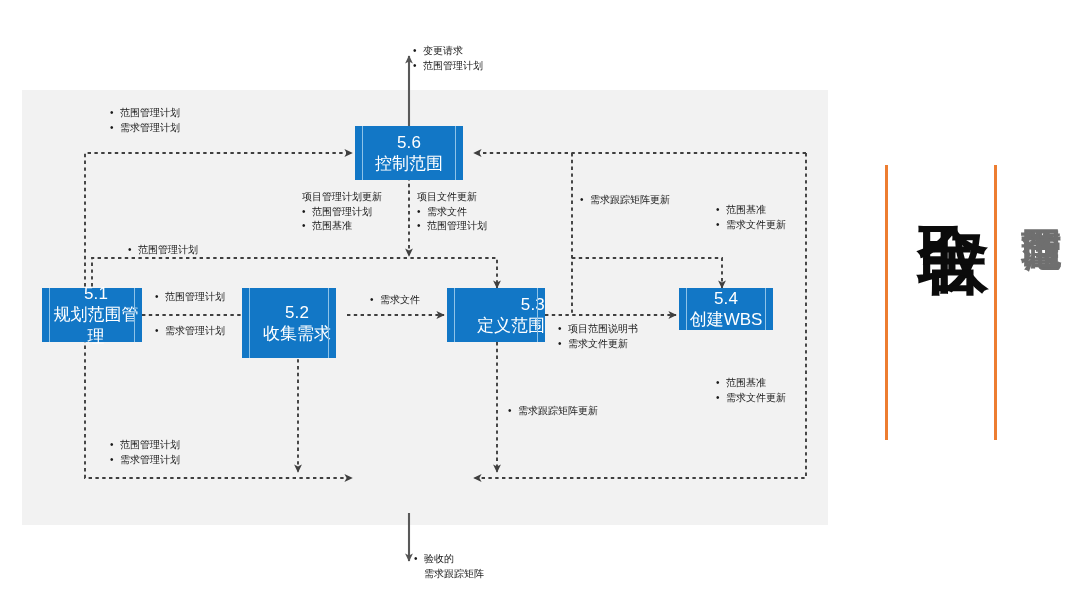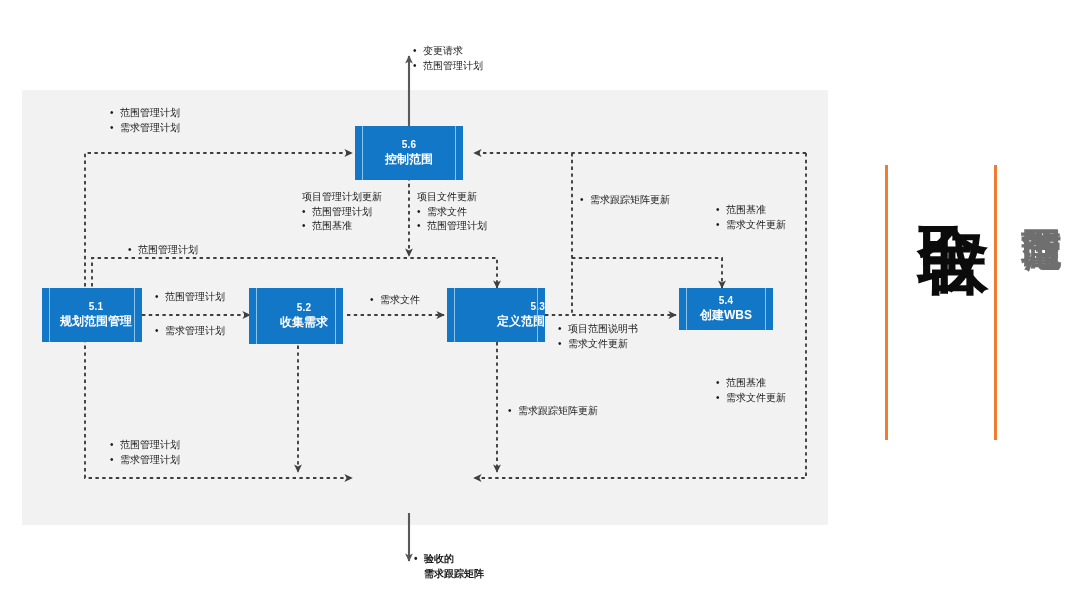--- a/index.html
+++ b/index.html
@@ -19,22 +19,22 @@
     position:absolute;background:#1277c6;box-sizing:border-box;
     color:#ffffff;text-align:center;
     display:flex;flex-direction:column;align-items:center;justify-content:center;
     line-height:1.25;
   }
   .proc-box .edge-l,.proc-box .edge-r{
     position:absolute;top:0;bottom:0;width:1px;background:#8ec3e8;
   }
   .proc-box .edge-l{left:7px;}
   .proc-box .edge-r{right:7px;}
-  .proc-num{font-size:10px;font-weight:bold;letter-spacing:.2px;}
-  .proc-name{font-size:12px;font-weight:bold;}
+  .proc-num{font-size:17px;font-weight:normal;letter-spacing:.2px;}
+  .proc-name{font-size:17px;font-weight:normal;}
 
   .lbl{
     position:absolute;font-size:10px;color:#1a1a1a;white-space:nowrap;line-height:1.45;
   }
   .lbl .bullet{display:inline-block;width:10px;}
   .lbl .hdr{display:block;padding-left:0px;}
   .lbl .row{display:block;}
 
   
   .side-rule{position:absolute;width:3px;background:#ED7D31;}
@@ -103,21 +103,21 @@
     </g>
   </svg>
 
   <div class="proc-box" style="left:42px;top:288px;width:100px;height:54px;padding-left:8px;">
     <span class="edge-l"></span>
     <span class="edge-r"></span>
     <span class="proc-num">5.1</span>
     <span class="proc-name">规划范围管理</span>
   </div>
 
-  <div class="proc-box" style="left:249px;top:288px;width:94px;height:56px;padding-left:16px;">
+  <div class="proc-box" style="left:242px;top:288px;width:94px;height:70px;padding-left:16px;">
     <span class="edge-l"></span>
     <span class="edge-r"></span>
     <span class="proc-num">5.2</span>
     <span class="proc-name">收集需求</span>
   </div>
 
   <div class="proc-box" style="left:447px;top:288px;width:98px;height:54px;align-items:flex-end;">
     <span class="edge-l"></span>
     <span class="edge-r"></span>
     <span class="proc-num">5.3</span>
@@ -197,21 +197,21 @@
   <div class="lbl" style="left:716px;top:376px;">
     <span class="row"><span class="bullet">•</span><span>范围基准</span></span>
     <span class="row"><span class="bullet">•</span><span>需求文件更新</span></span>
   </div>
 
   <div class="lbl" style="left:110px;top:438px;">
     <span class="row"><span class="bullet">•</span><span>范围管理计划</span></span>
     <span class="row"><span class="bullet">•</span><span>需求管理计划</span></span>
   </div>
 
-  <div class="lbl" style="left:414px;top:552px;font-weight:bold;">
+  <div class="lbl" style="left:414px;top:552px;">
     <span class="row"><span class="bullet">•</span><span>验收的</span></span>
     <span class="row"><span class="bullet" style="visibility:hidden;">•</span><span>需求跟踪矩阵</span></span>
   </div>
 
   <div class="side-rule" style="left:885px;top:165px;height:275px;"></div>
   <div class="side-rule" style="left:994px;top:165px;height:275px;"></div>
 
   <div class="side-big" style="left:904px;top:168px;writing-mode:vertical-rl;">取舍</div>
 
   <div class="side-sub" style="left:1012px;top:198px;writing-mode:vertical-rl;">范围管理</div>

